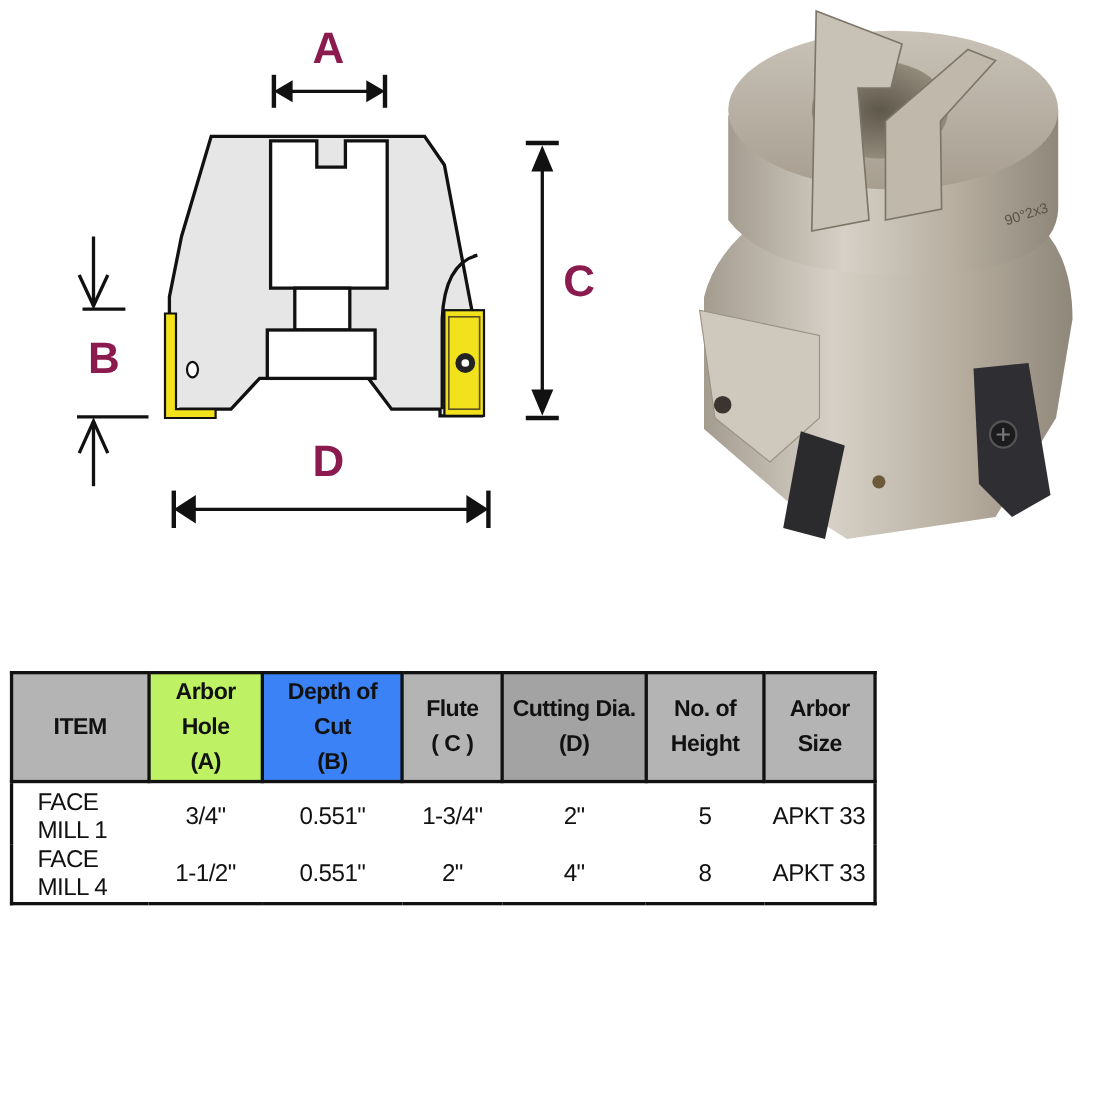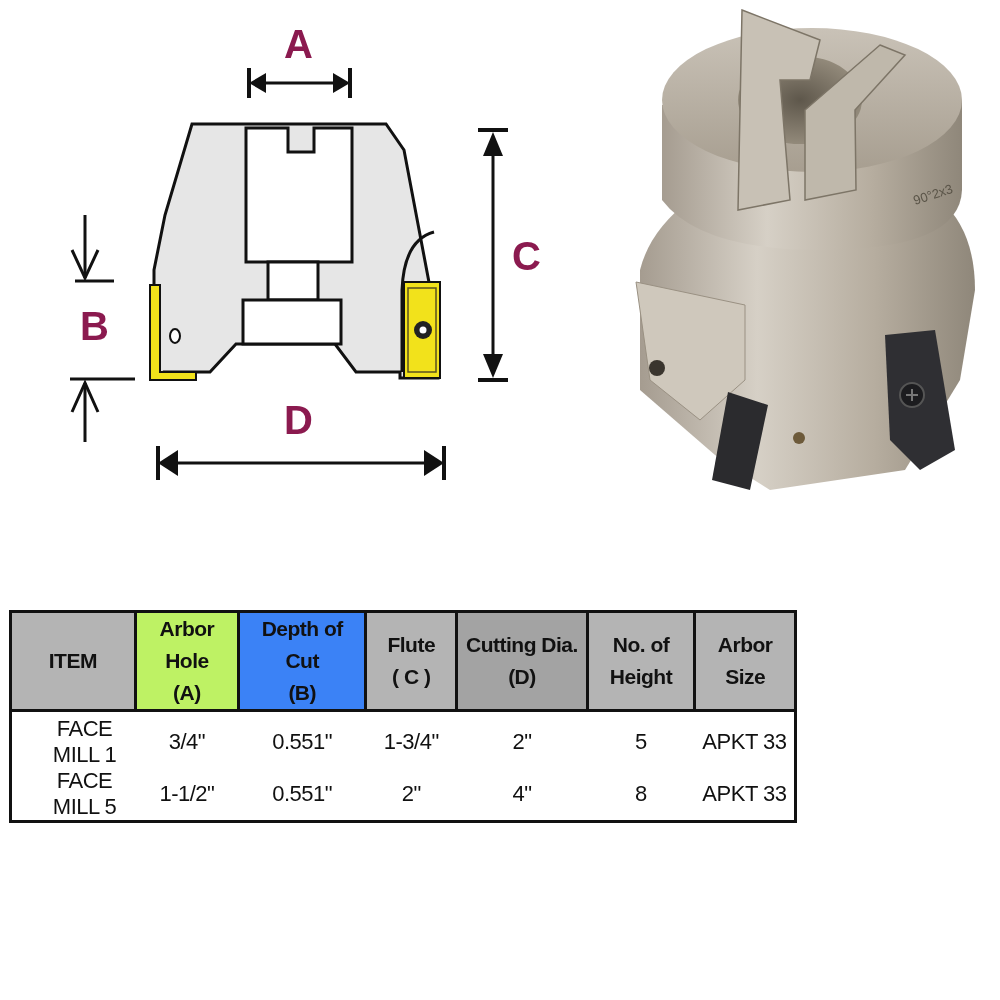--- a/index.html
+++ b/index.html
@@ -12,21 +12,21 @@
     table.spec { position: absolute; left: 9px; top: 610px; width: 788px;
                  border-collapse: collapse; border: 3px solid #111;
                  font-family: "Liberation Sans", sans-serif; }
     table.spec th { background: #b4b4b4; border: 3px solid #111; color: #111;
                     font-weight: bold; font-size: 21px; line-height: 32px;
                     height: 82px; padding: 0 4px; text-align: center;
                     letter-spacing: -0.5px; }
     table.spec td { font-size: 22px; color: #111; text-align: center;
                     height: 47px; padding: 0; letter-spacing: -0.5px;
                     border-left: none; border-right: none; }
-    table.spec td.first { text-align: center; padding-left: 22px; }
+    table.spec td.first { text-align: left; padding-left: 22px; }
     table.spec tbody tr:first-child td { padding-top: 4px; }
   </style>
 </head>
 <body>
 
 <div class="diagram">
   <svg width="580" height="500" viewBox="0 0 580 500">
     <defs>
       <marker id="arr" markerWidth="10" markerHeight="10" refX="9" refY="5" orient="auto" markerUnits="userSpaceOnUse">
         <path d="M0,0 L10,5 L0,10 Z" fill="#111"></path>
@@ -152,21 +152,21 @@
     <tr>
       <td class="first">FACE MILL 1</td>
       <td>3/4"</td>
       <td>0.551"</td>
       <td>1-3/4"</td>
       <td>2"</td>
       <td>5</td>
       <td>APKT 33</td>
     </tr>
     <tr>
-      <td class="first">FACE MILL 5</td>
+      <td class="first">FACE MILL 4</td>
       <td>1-1/2"</td>
       <td>0.551"</td>
       <td>2"</td>
       <td>4"</td>
       <td>8</td>
       <td>APKT 33</td>
     </tr>
   </tbody>
 </table>
 

